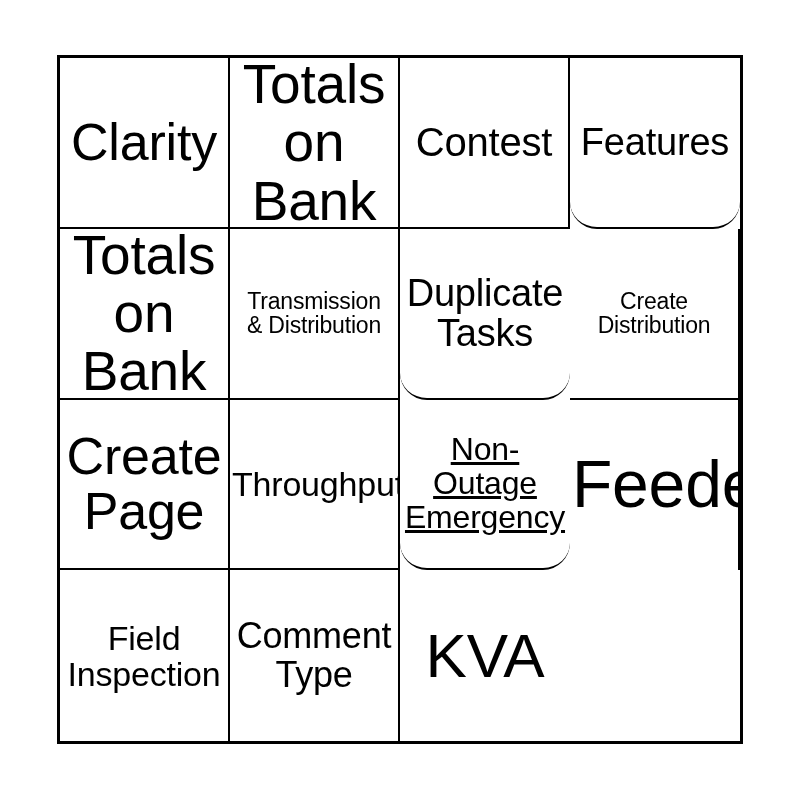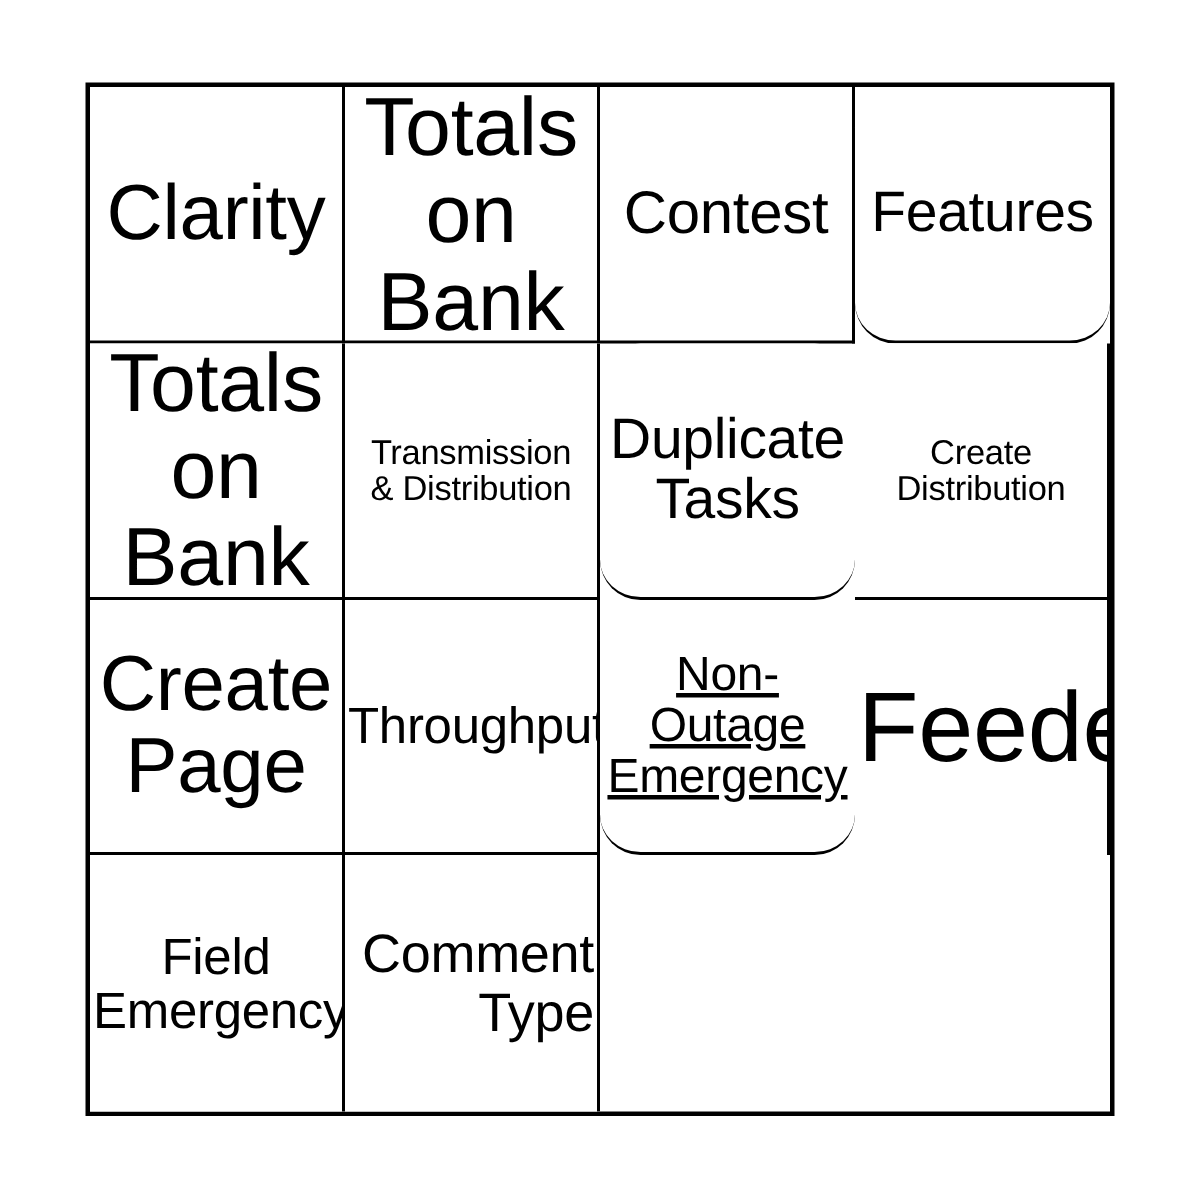--- a/index.html
+++ b/index.html
@@ -63,21 +63,21 @@
     color: #000000;
   }
 
   
   .fs-xxl  { font-size: 62px; }
   .fs-xl   { font-size: 52px; }
   .fs-lg   { font-size: 66px; }
   .fs-ml   { font-size: 55px; }
   .fs-md   { font-size: 40px; }
   .fs-mdb  { font-size: 38px; }
-  .fs-sm   { font-size: 36px; text-align: right; }
+  .fs-sm   { font-size: 36px; }
   .fs-smb  { font-size: 34px; }
   .fs-xs   { font-size: 32px; text-decoration: underline; }
   .fs-xxs  { font-size: 23px; }
 </style>
 </head>
 <body>
 
 <div id="card-wrap">
   <div id="bingo-card">
 
@@ -122,20 +122,23 @@
       <div class="bingo-cell row-3 col-4">
         <span class="cell-text fs-xs">Non-
 Outage
 Emergency</span>
       </div>
       <div class="bingo-cell row-4 col-1">
         <span class="cell-text fs-lg">Feeder</span>
       </div>
       <div class="bingo-cell row-4 col-2">
         <span class="cell-text fs-smb">Field
-Emergency</span>
+Inspection</span>
       </div>
       <div class="bingo-cell row-4 col-3">
         <span class="cell-text fs-sm">Comment
 Type</span>
       </div>
+      <div class="bingo-cell row-4 col-4">
+        <span class="cell-text fs-xxl">KVA</span>
+      </div>
     </div>
 </div>
 
 </body></html>

